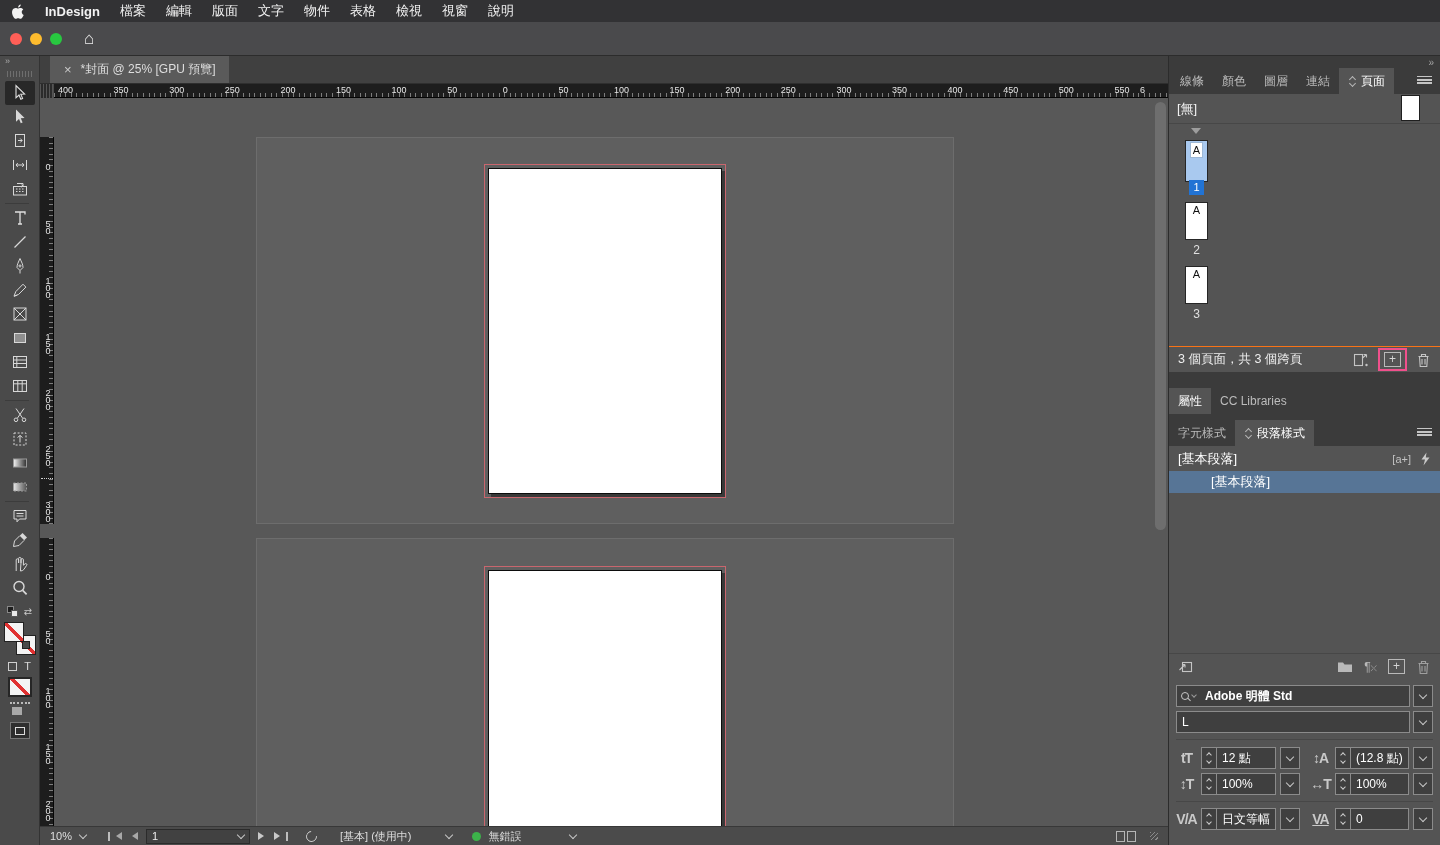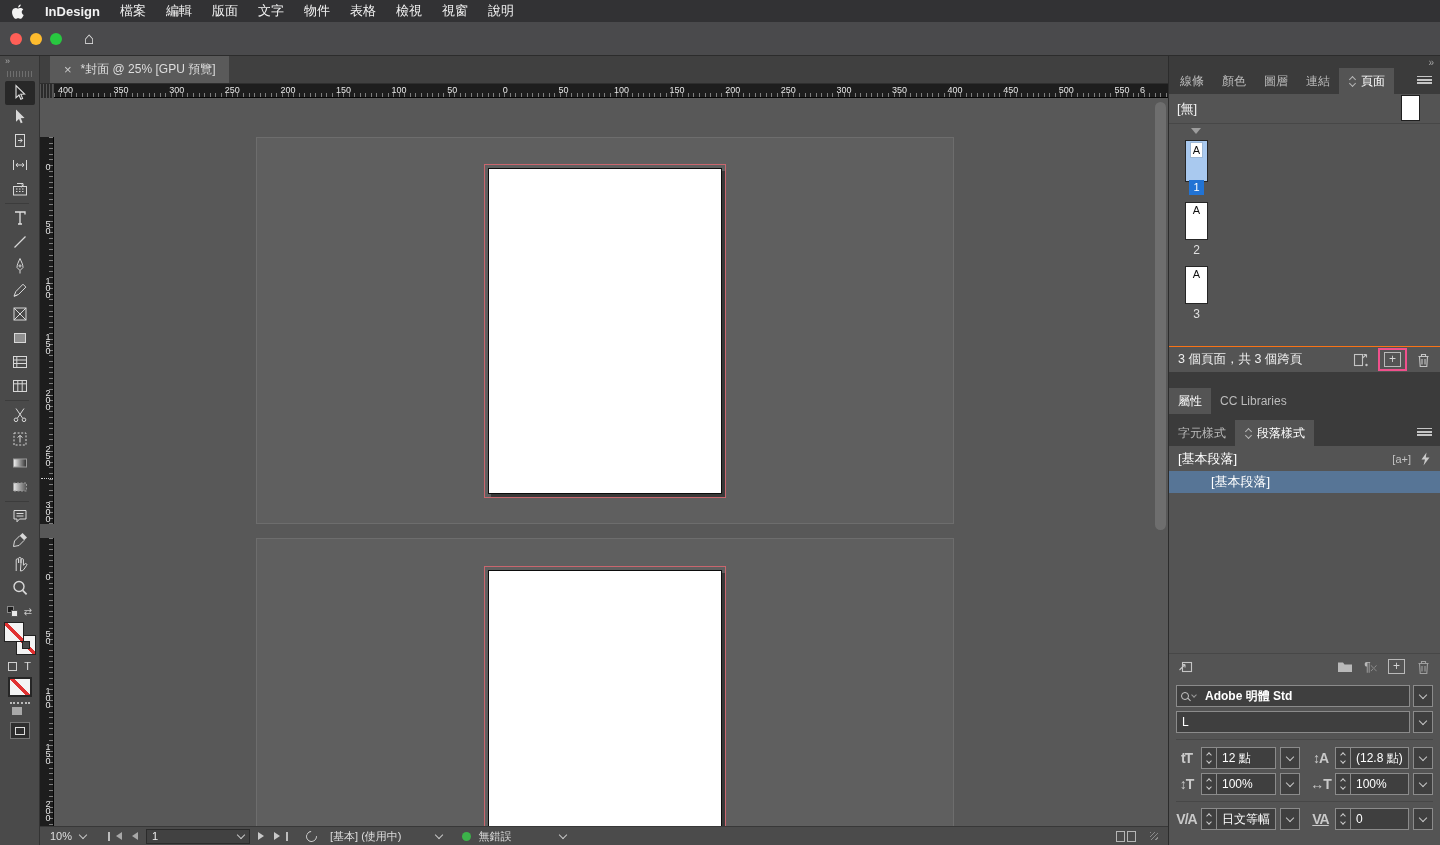--- a/index.html
+++ b/index.html
@@ -395,21 +395,21 @@
           <span class="chev"></span>
         </span>
         <span class="sb-group">
           <span class="triR"></span>
           <span class="sb-group" style="margin-left:4px">
               <span class="triR"></span>
               <span class="bar"></span>
             </span>
         </span>
         <span class="ring" style="margin-left:10px"></span>
-        <span class="sb-group" style="margin-left:5px">
+        <span class="sb-group" style="margin-left:15px">
           <span>[基本] (使用中)</span>
         </span>
         <span class="chev" style="margin-left:26px"></span>
         <span class="gdot" style="background:#3cb34a;margin-left:12px"></span>
         <span>無錯誤</span>
         <span class="chev" style="margin-left:40px"></span>
         <span class="spreadico">
             <i></i>
             <i></i>
           </span>

